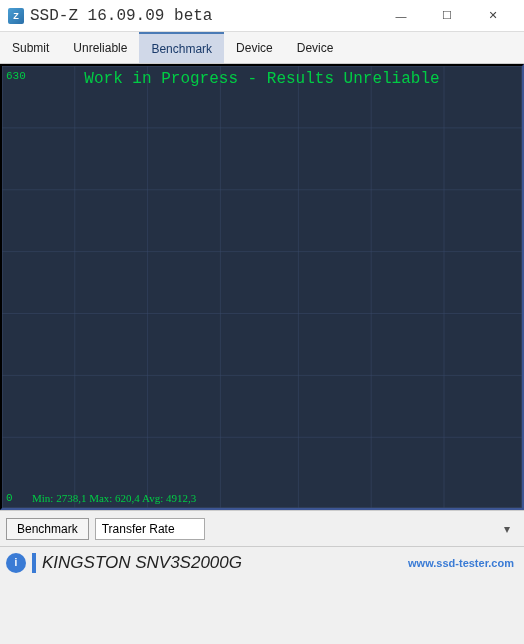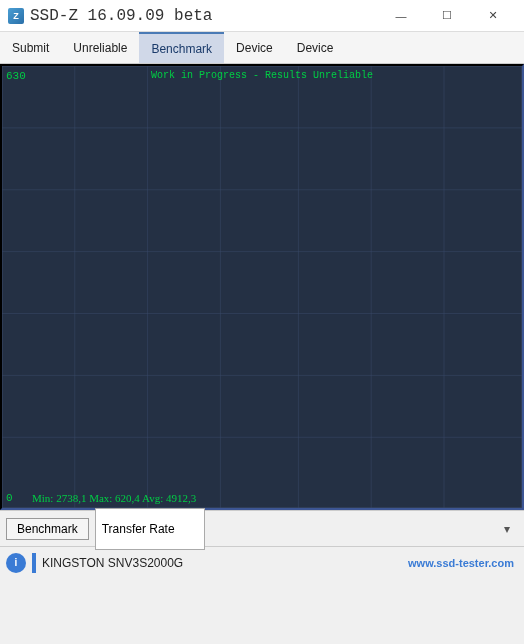--- a/index.html
+++ b/index.html
@@ -119,21 +119,21 @@
     }
 
     .chart-title {
       position: absolute;
       top: 4px;
       left: 0;
       right: 0;
       text-align: center;
       color: #00cc44;
       font-family: 'Courier New', monospace;
-      font-size: 10px;
+      font-size: 16px;
     }
 
     .stats-line {
       position: absolute;
       bottom: 4px;
       left: 30px;
       color: #00cc44;
       font-family: Liberation Serif, serif;
       font-size: 11px;
     }
@@ -153,21 +153,21 @@
       padding: 3px 10px;
       background: #f5f5f5;
       border: 1px solid #999;
       cursor: pointer;
       font-size: 12px;
       white-space: nowrap;
     }
 
     .dropdown-select {
       flex: 1;
-      height: 42px;
+      height: 22px;
       border: 1px solid #aaa;
       background: white;
       font-size: 12px;
       padding: 0 6px;
       cursor: pointer;
       appearance: none;
       -webkit-appearance: none;
       position: relative;
     }
 
@@ -211,23 +211,24 @@
     }
 
     .status-drive-indicator {
       width: 4px;
       height: 20px;
       background: #3a7bd5;
       flex-shrink: 0;
     }
 
     .status-drive-name {
-      font-size: 12px;
+      font-size: 17px;
       color: #222;
       flex: 1;
+      font-style: italic;
     }
 
     .status-website {
       font-size: 11px;
       color: #3a7bd5;
       margin-right: 4px;
       font-weight: bold;
     }
 
     

